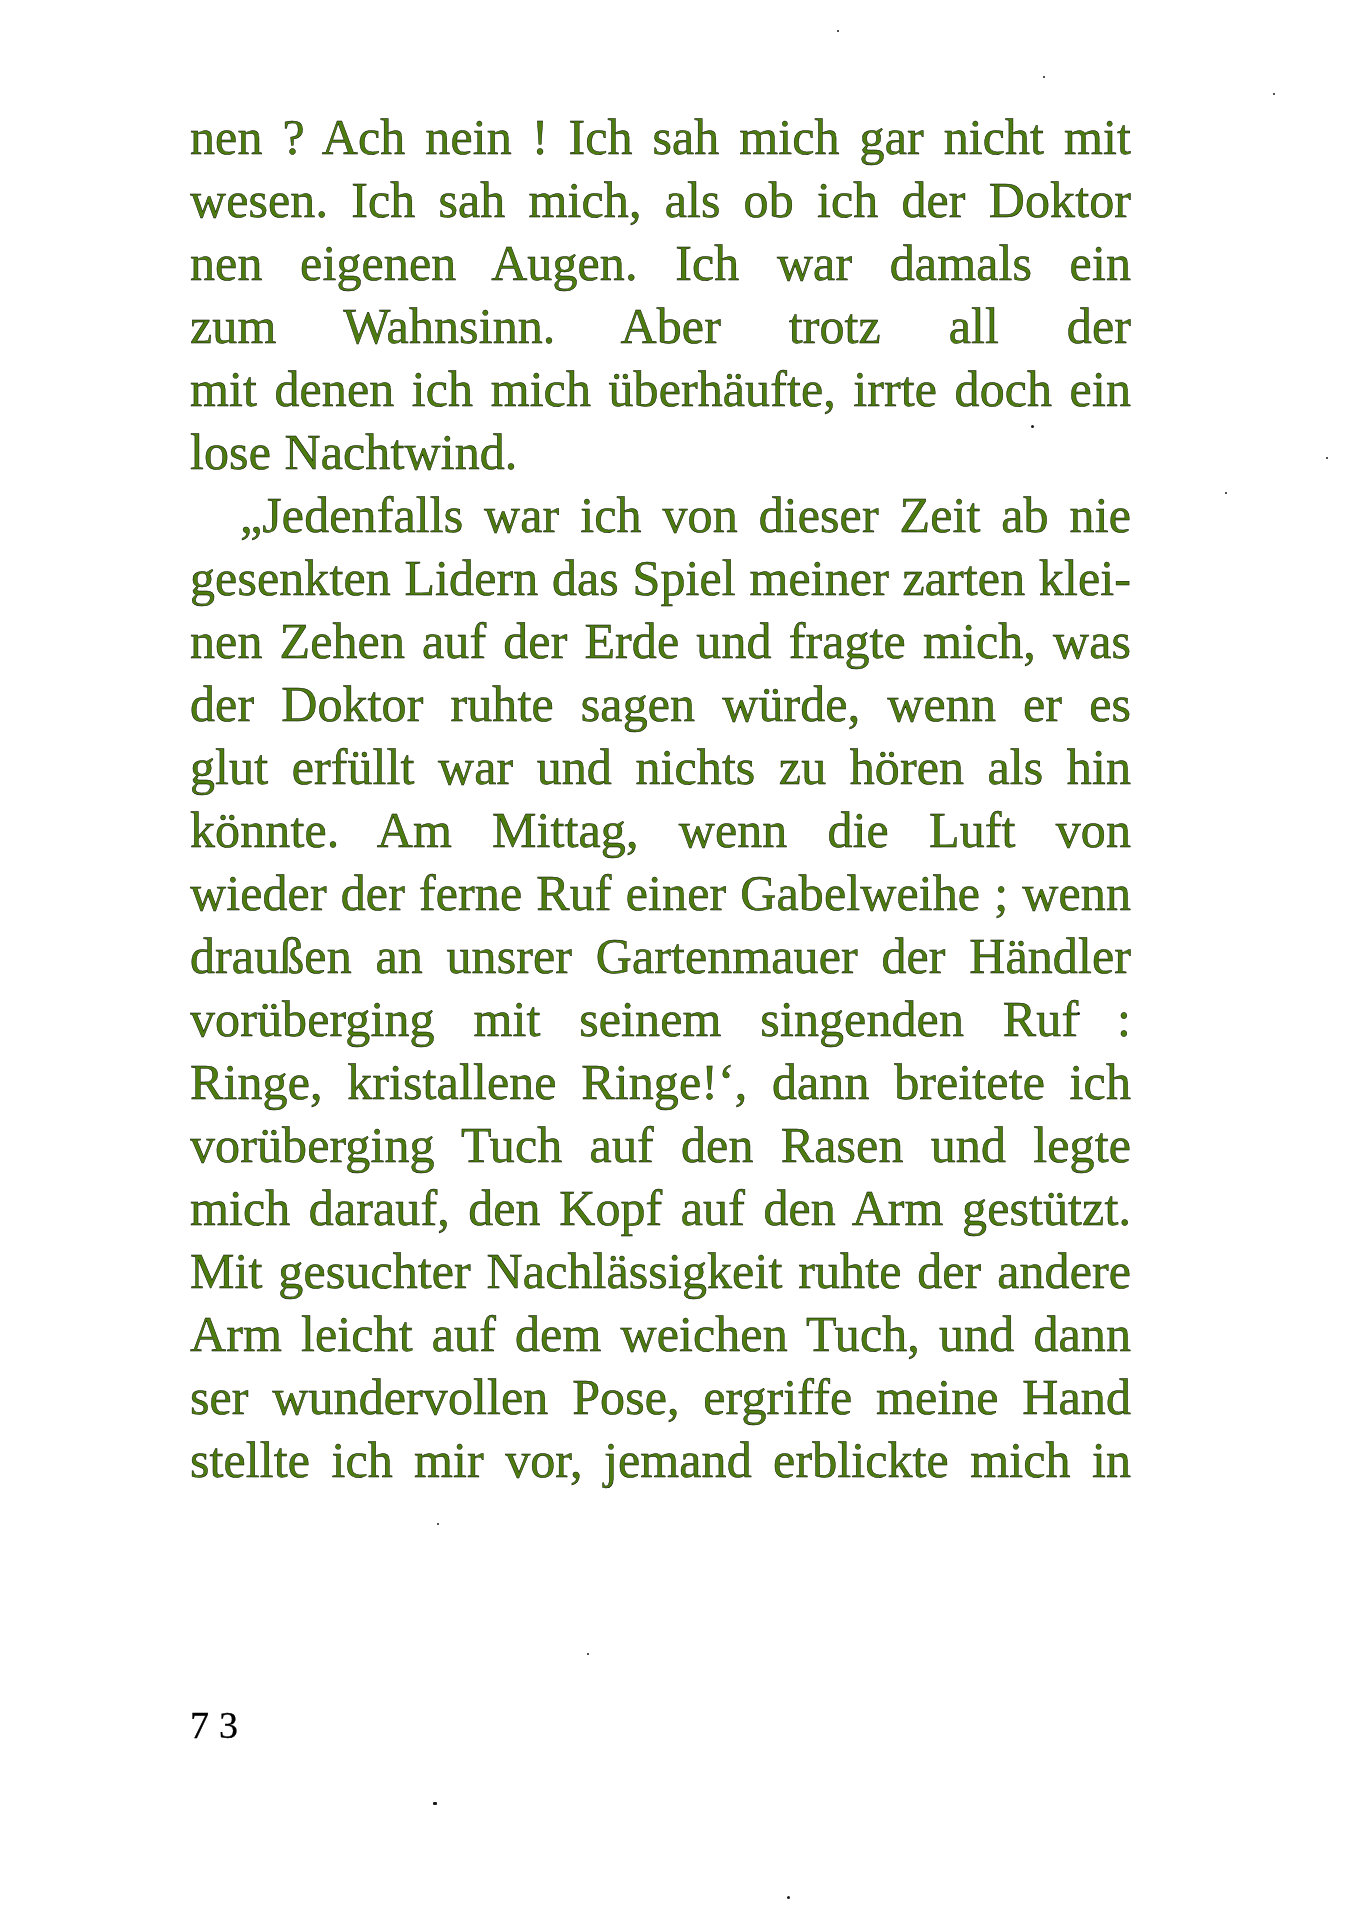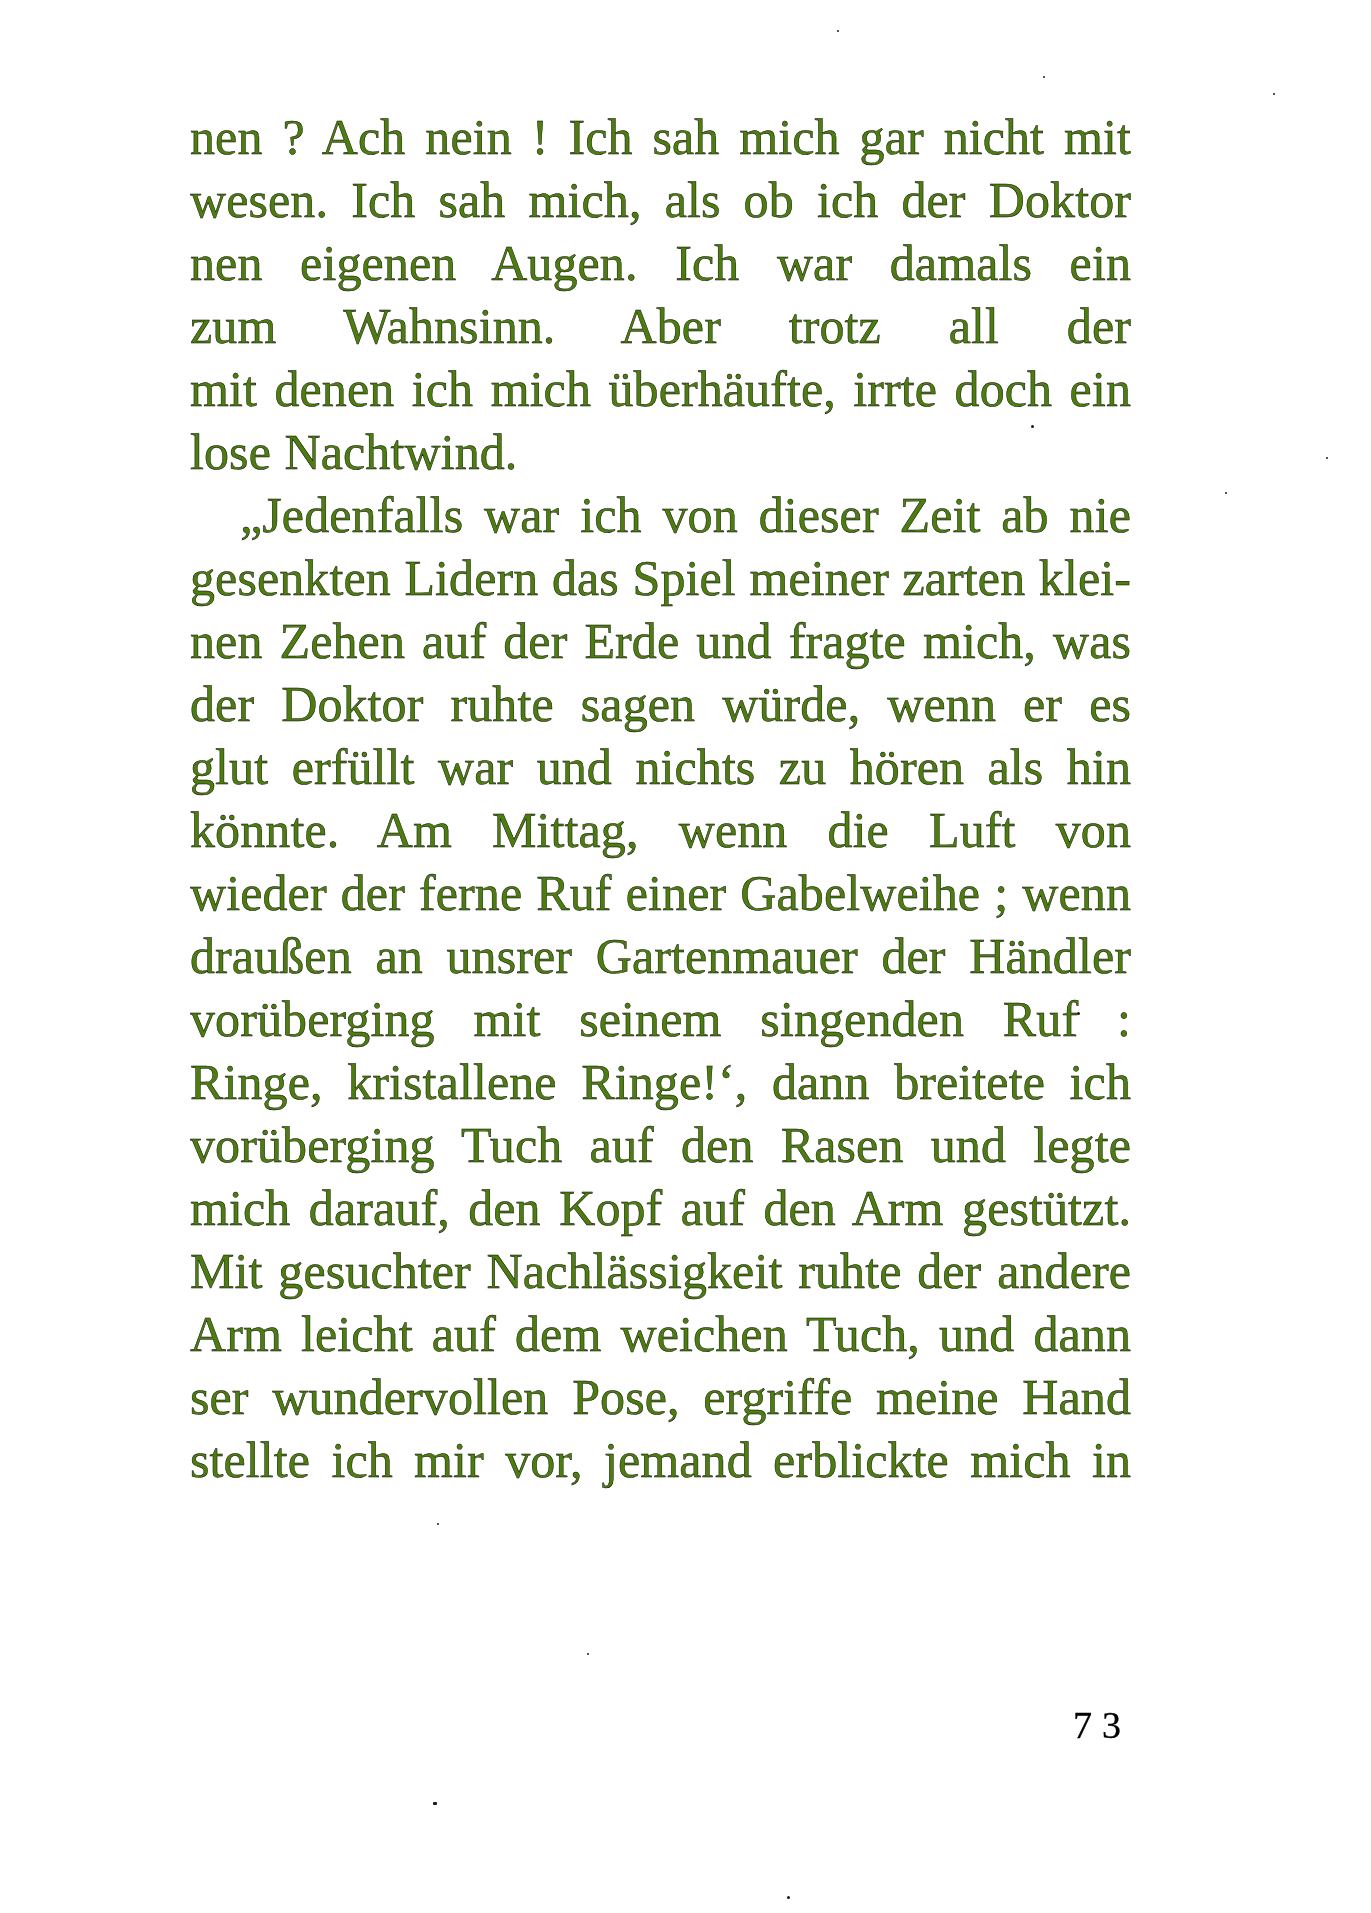--- a/index.html
+++ b/index.html
@@ -46,21 +46,21 @@
     text-indent: 50px;
   }
   .page-number {
     position: absolute;
     left: 190px;
     top: 1694px;
     width: 941px;
     height: 63px;
     line-height: 63px;
     font-size: 38px;
-    text-align: right;
+    text-align: left;
     letter-spacing: 10px;
     -webkit-text-stroke: 0.3px #000000;
   }
   .speck {
     position: absolute;
     background: #1a1a1a;
     border-radius: 50%;
   }
   .speck.s2 { width: 2px; height: 2px; }
   .speck.s3 { width: 3px; height: 3px; }

